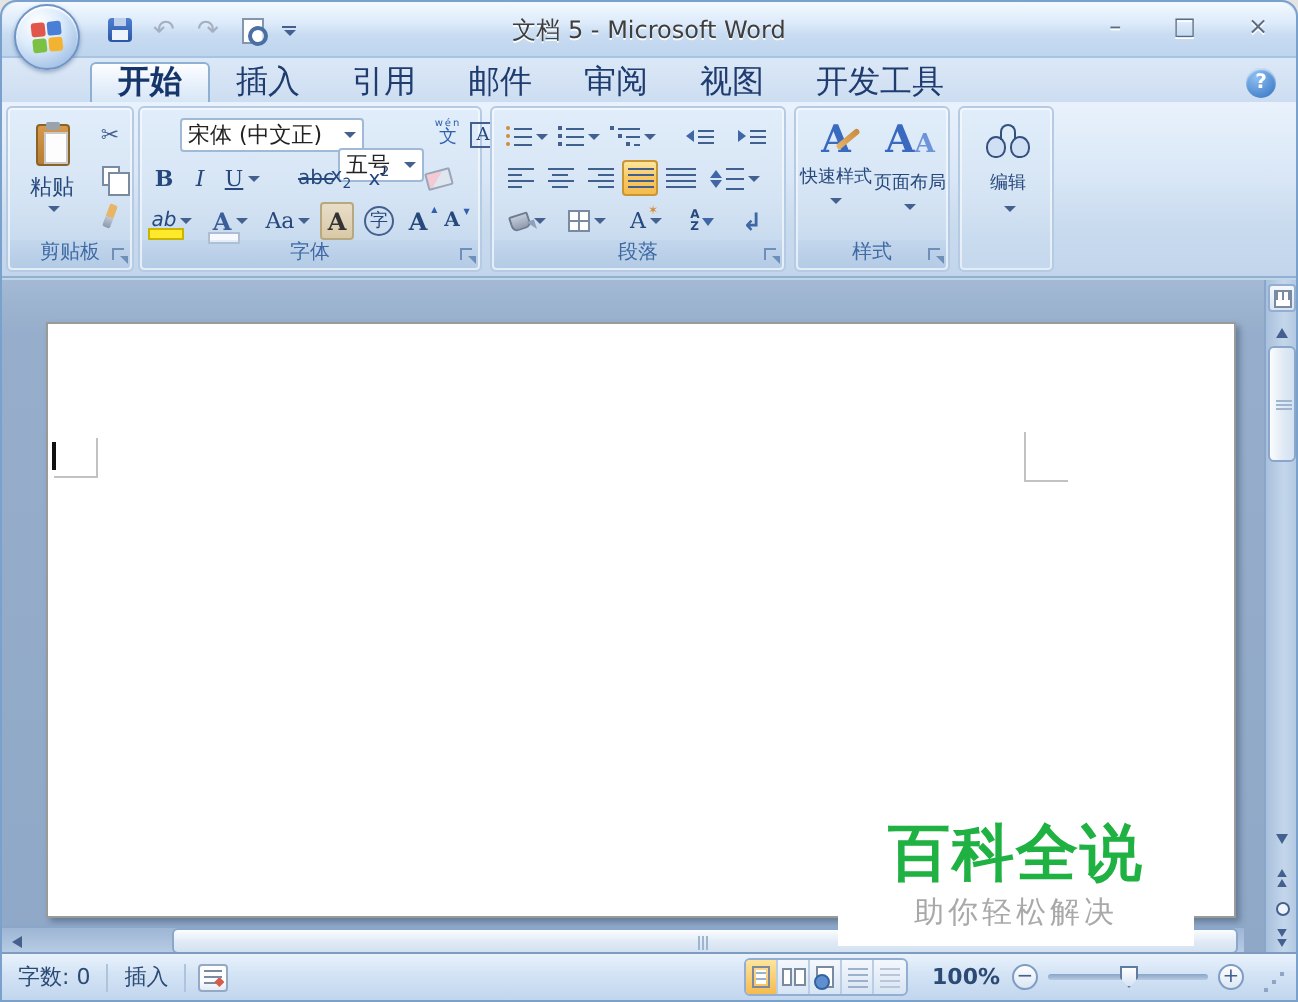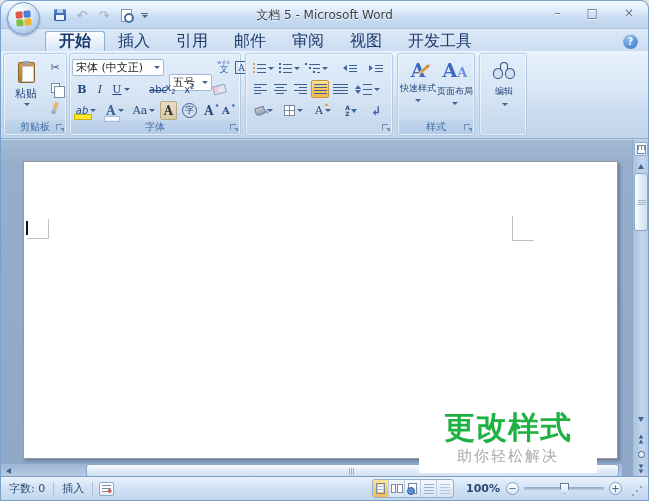--- a/index.html
+++ b/index.html
@@ -276,21 +276,21 @@
           </div>
         <div class="sbtn">
             <span class="icon-brush"></span>
           </div>
       </div>
       <div class="group-footer">剪贴板</div>
       <span class="launcher"></span>
     </div>
 
     <div class="group" style="left:68px;width:172px;">
-      <div class="combo" style="left:2px;top:5px;width:92px;">
+      <div class="combo" style="left:20px;top:5px;width:92px;">
         <span class="cv">宋体 (中文正)</span>
           <span class="tri"></span>
       </div>
       <div class="combo" style="left:99px;top:20px;width:43px;">
         <span class="cv">五号</span>
           <span class="tri"></span>
       </div>
       <div class="rbtn" style="left:145px;top:4px;width:18px;height:18px;">
         <span class="pinyin">
             <b>wén</b>
@@ -498,20 +498,21 @@
             <span class="ltr">
               <span>A</span>
               <span>Z</span>
             </span>
             <span class="tri-d6" style="transform:rotate(0);"></span>
           </span>
       </div>
       <div class="rbtn" style="left:120px;top:47px;width:20px;height:19px;">
           <span class="pilcrow">↲</span>
         </div>
+      <div class="group-footer">段落</div>
       <span class="launcher"></span>
     </div>
 
     <div class="group" style="left:396px;width:78px;">
       <div class="style-big" style="left:2px;">
         <span class="qs-icon">A</span>
         <span class="style-lbl">快速样式</span>
         <span class="tri"></span>
       </div>
       <div class="style-big" style="left:39px;">
@@ -537,21 +538,21 @@
   <div class="docarea">
     <div class="page"></div>
 
     <span class="crop" style="left:47px;top:79px;width:1px;height:20px;"></span>
     <span class="crop" style="left:26px;top:98px;width:22px;height:1px;"></span>
     <span class="crop" style="left:511px;top:76px;width:1px;height:25px;"></span>
     <span class="crop" style="left:511px;top:100px;width:22px;height:1px;"></span>
     <span class="caret"></span>
 
     <div class="watermark">
-      <div class="wm-title" style="color:#1fb141;">更改样式</div>
+      <div class="wm-title" style="color:#1fb141;">百科全说</div>
       <div class="wm-sub" style="color:#a9a9a9;">助你轻松解决</div>
     </div>
 
     <div class="vscroll">
       <div class="sq-btn" style="top:2px;">
           <span class="icon-ruler"></span>
         </div>
       <div class="sq-btn" style="top:19px;border-color:transparent;background:none;">
           <span class="tri-u"></span>
         </div>

